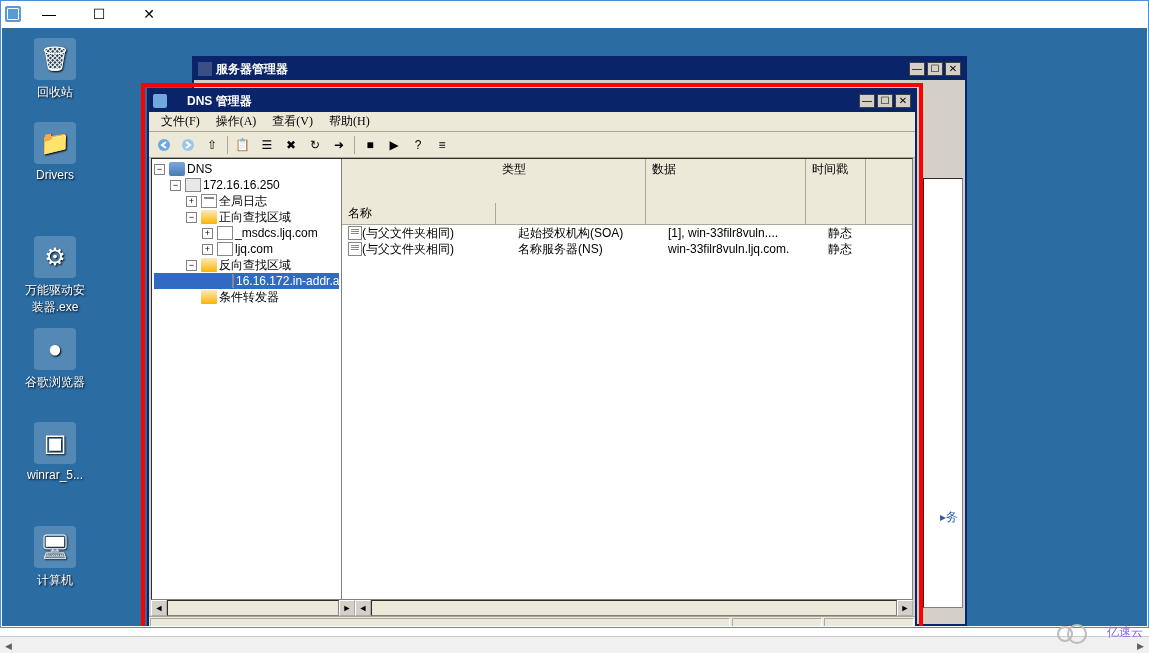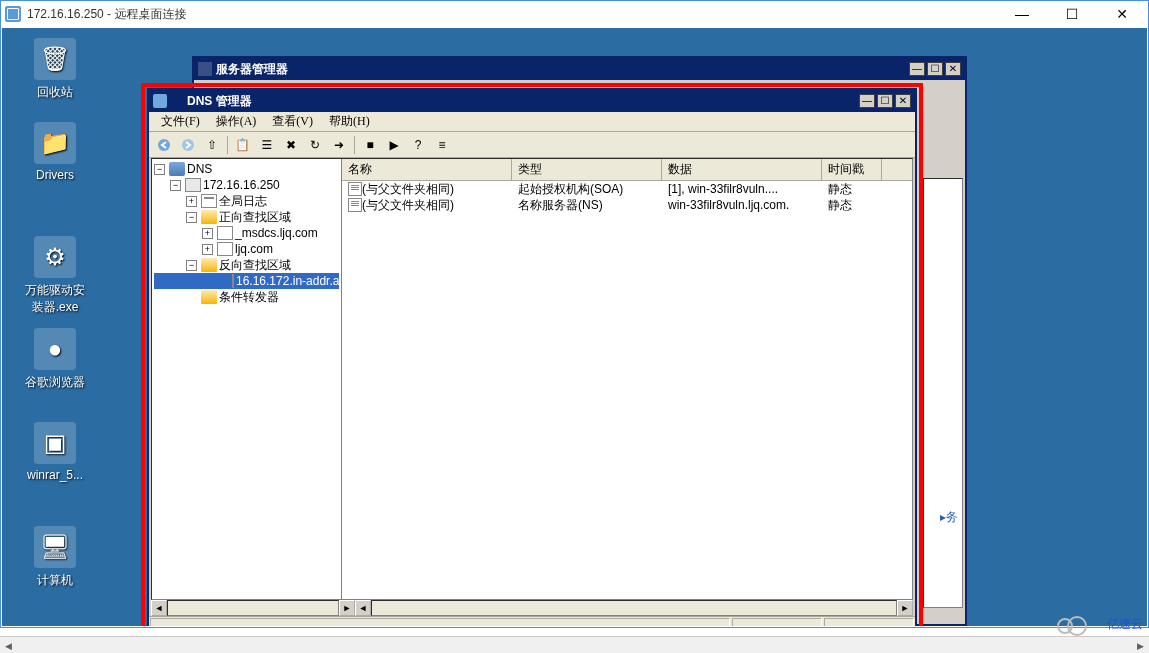--- a/index.html
+++ b/index.html
@@ -63,37 +63,36 @@
 .hscroll .track{flex:1;background:#ece9d8;border:1px inset #808080;margin:0 0}
 .hscroll .arrow{width:16px;height:16px;background:#d4d0c8;border:1px outset #fff;display:flex;align-items:center;justify-content:center;font-size:9px}
 
 .status{height:20px;background:#ece9d8;border-top:1px solid #aca899;display:flex}
 .status .pane{flex:1;border:1px inset #fff;margin:1px}
 
 
 .host-scroll{position:absolute;left:0;bottom:0;width:1149px;height:17px;background:#f0f0f0;border-top:1px solid #ccc;display:flex}
 .host-scroll .harrow{width:17px;height:17px;display:flex;align-items:center;justify-content:center;background:#f0f0f0;font-size:9px;color:#606060}
 .host-scroll .htrack{flex:1;background:#f0f0f0}
-.wm{position:absolute;right:6px;bottom:20px;color:#1d4ed8;font-size:14px;display:flex;align-items:center;gap:18px;z-index:100}
+.wm{position:absolute;right:6px;bottom:12px;color:#8b5cf6;font-size:14px;display:flex;align-items:center;gap:18px;z-index:100}
 .wm-ico{width:32px;height:18px;position:relative}
 .wm-ico::before,.wm-ico::after{content:"";position:absolute;border:2px solid #bbb;border-radius:50%}
 .wm-ico::before{width:12px;height:12px;left:0;top:3px}
 .wm-ico::after{width:16px;height:16px;left:10px;top:1px}
 
 .panel-right{position:absolute;right:2px;top:120px;width:40px;height:430px;background:#fff;border:1px inset #808080}
 
 svg.nav{width:14px;height:14px}
 </style>
 </head>
 <body>
 
 <div class="outer-win">
   <div class="outer-title">
     <span class="rdp-icon"></span>
-    <span class="title-text">172.16.16.250 - 远程桌面连接</span>
     <span class="win-btn">—</span>
     <span class="win-btn">☐</span>
     <span class="win-btn close">✕</span>
   </div>
 
   <div class="desktop">
 
     <div class="srv-win">
       <div class="srv-title">
         <span style="width:14px;height:14px;background:#fff3"></span>
@@ -195,21 +194,21 @@
               <span class="txt">16.16.172.in-addr.a</span>
             </div>
             <div class="tree-row" style="padding-left: 32px;">
               <span style="width:13px;display:inline-block"></span>
               <span class="ico ico-folder"></span>
               <span class="txt">条件转发器</span>
             </div>
           </div>
         <div class="list">
           <div class="list-head">
-              <div class="col" style="width: 170px;">名称</div>
+              <div class="col" style="width: 154px; margin-top: 44px;">名称</div>
               <div class="col" style="width: 150px;">类型</div>
               <div class="col" style="width: 160px;">数据</div>
               <div class="col" style="width: 60px;">时间戳</div>
             </div>
           <div class="list-body">
               <div class="list-row">
                 <div class="cell" style="width: 170px;">
                   <span class="ico-rec"></span>
                   <span>(与父文件夹相同)</span>
                 </div>

